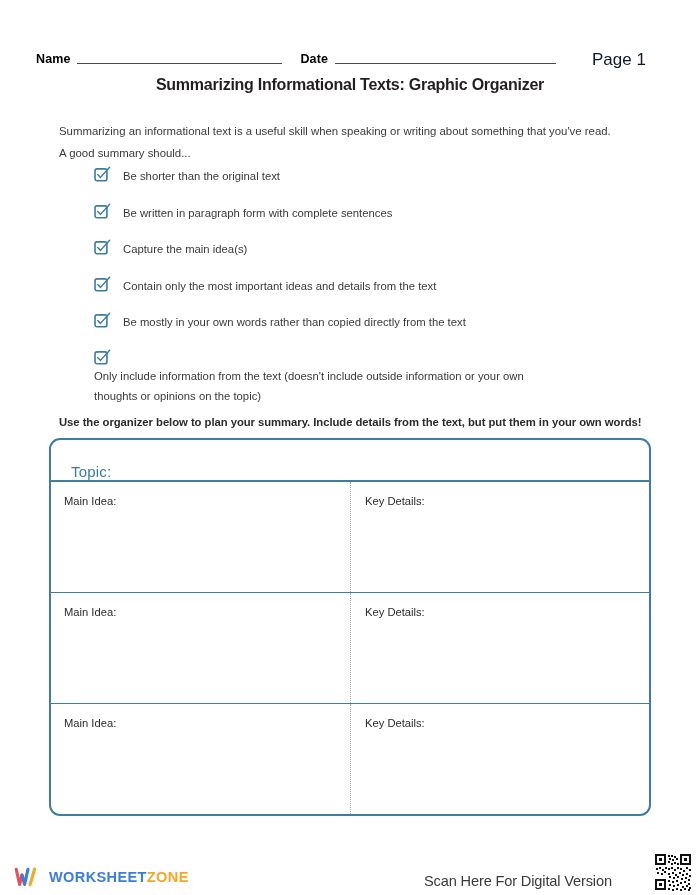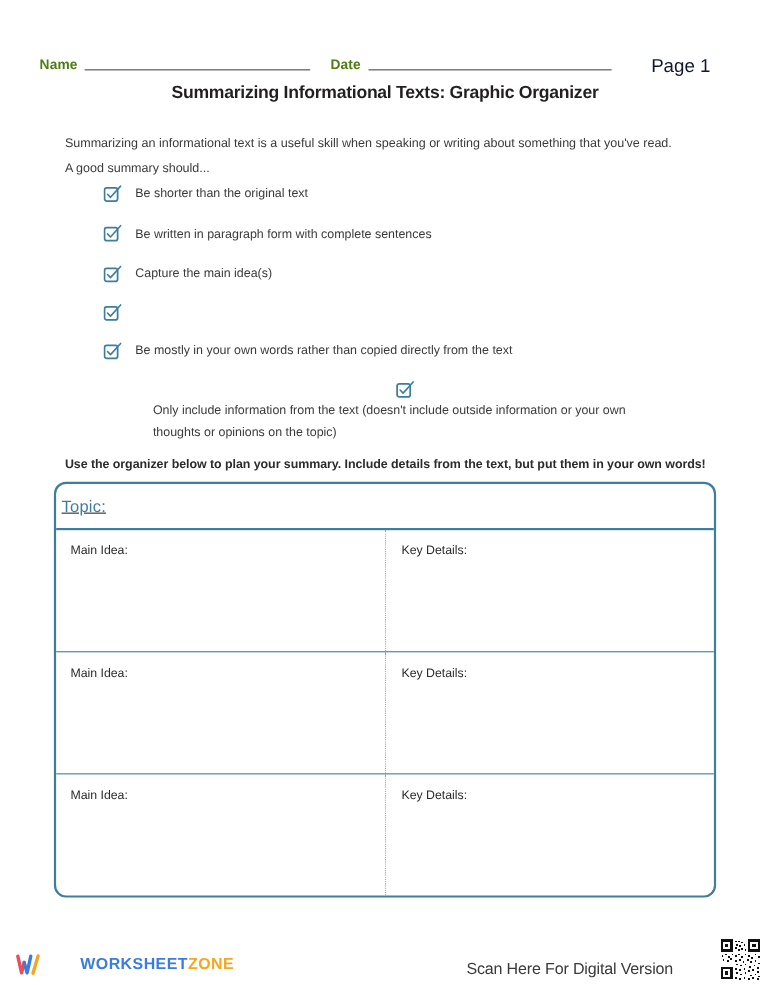--- a/index.html
+++ b/index.html
@@ -22,21 +22,21 @@
     left: 36px;
     top: 47px;
     width: 628px;
     height: 20px;
     display: flex;
     align-items: flex-end;
   }
   .hdr-label {
     font-size: 12.5px;
     font-weight: bold;
-    color: #4d7c0f;
+    color: #000000;
     letter-spacing: .1px;
     white-space: nowrap;
     line-height: 15px;
   }
   .hdr-rule {
     border-bottom: 1.4px solid #4a4a4a;
     margin: 0 0 3px 7px;
     height: 1px;
   }
   .rule-name { width: 205px; }
@@ -76,21 +76,21 @@
 
   
   .checklist {
     position: absolute;
     left: 94px;
     top: 166px;
     width: 560px;
   }
   .check-item {
     display: flex;
-    align-items: center;
+    align-items: flex-start;
     margin-bottom: 16.5px;
   }
   .check-item.tall { margin-bottom: 10px; flex-direction: column; }
   .cbx {
     flex: 0 0 auto;
     width: 17px;
     height: 17px;
     margin-right: 12px;
     margin-top: 0px;
   }
@@ -124,24 +124,23 @@
     border: 2px solid #3d7e9e;
     border-radius: 11px;
     box-sizing: border-box;
     background: #ffffff;
     overflow: hidden;
   }
   .topic-bar {
     height: 42px;
     border-bottom: 2px solid #3d7e9e;
     display: flex;
-    align-items: center;
-    padding-left: 5px;
+    align-items: flex-end;
+    padding-left: 20px;
     box-sizing: border-box;
-    text-decoration: underline;
   }
   .topic-label {
     font-size: 15px;
     color: #3d7e9e;
     letter-spacing: .2px;
   }
   .org-row {
     height: 111px;
     display: flex;
     box-sizing: border-box;
@@ -169,21 +168,20 @@
     border-left: 1.3px dotted #9aa6ad;
   }
 
   
   .footer-logo {
     position: absolute;
     left: 14px;
     top: 866px;
     display: flex;
     align-items: center;
-    gap: 24px;
   }
   .logo-mark {
     width: 26px;
     height: 22px;
     margin-right: 9px;
     flex: 0 0 auto;
   }
   .logo-text {
     font-size: 14.5px;
     font-weight: bold;
@@ -257,20 +255,21 @@
     <span class="check-text">Capture the main idea(s)</span>
   </div>
 
   <div class="check-item">
     <span class="cbx">
       <svg viewBox="0 0 20 20" width="17" height="17">
         <rect x="1.2" y="3.4" width="14" height="14" rx="2.4" ry="2.4" fill="#ffffff" stroke="#3d7e9e" stroke-width="1.9"></rect>
         <path d="M4.4 10.1 L7.6 13.4 L18.4 1.4" fill="none" stroke="#3d7e9e" stroke-width="1.7" stroke-linecap="round" stroke-linejoin="round"></path>
       </svg>
     </span>
+    <span class="check-text">Contain only the most important ideas and details from the text</span>
   </div>
 
 
   <div class="check-item">
     <span class="cbx">
       <svg viewBox="0 0 20 20" width="17" height="17">
         <rect x="1.2" y="3.4" width="14" height="14" rx="2.4" ry="2.4" fill="#ffffff" stroke="#3d7e9e" stroke-width="1.9"></rect>
         <path d="M4.4 10.1 L7.6 13.4 L18.4 1.4" fill="none" stroke="#3d7e9e" stroke-width="1.7" stroke-linecap="round" stroke-linejoin="round"></path>
       </svg>
     </span>

